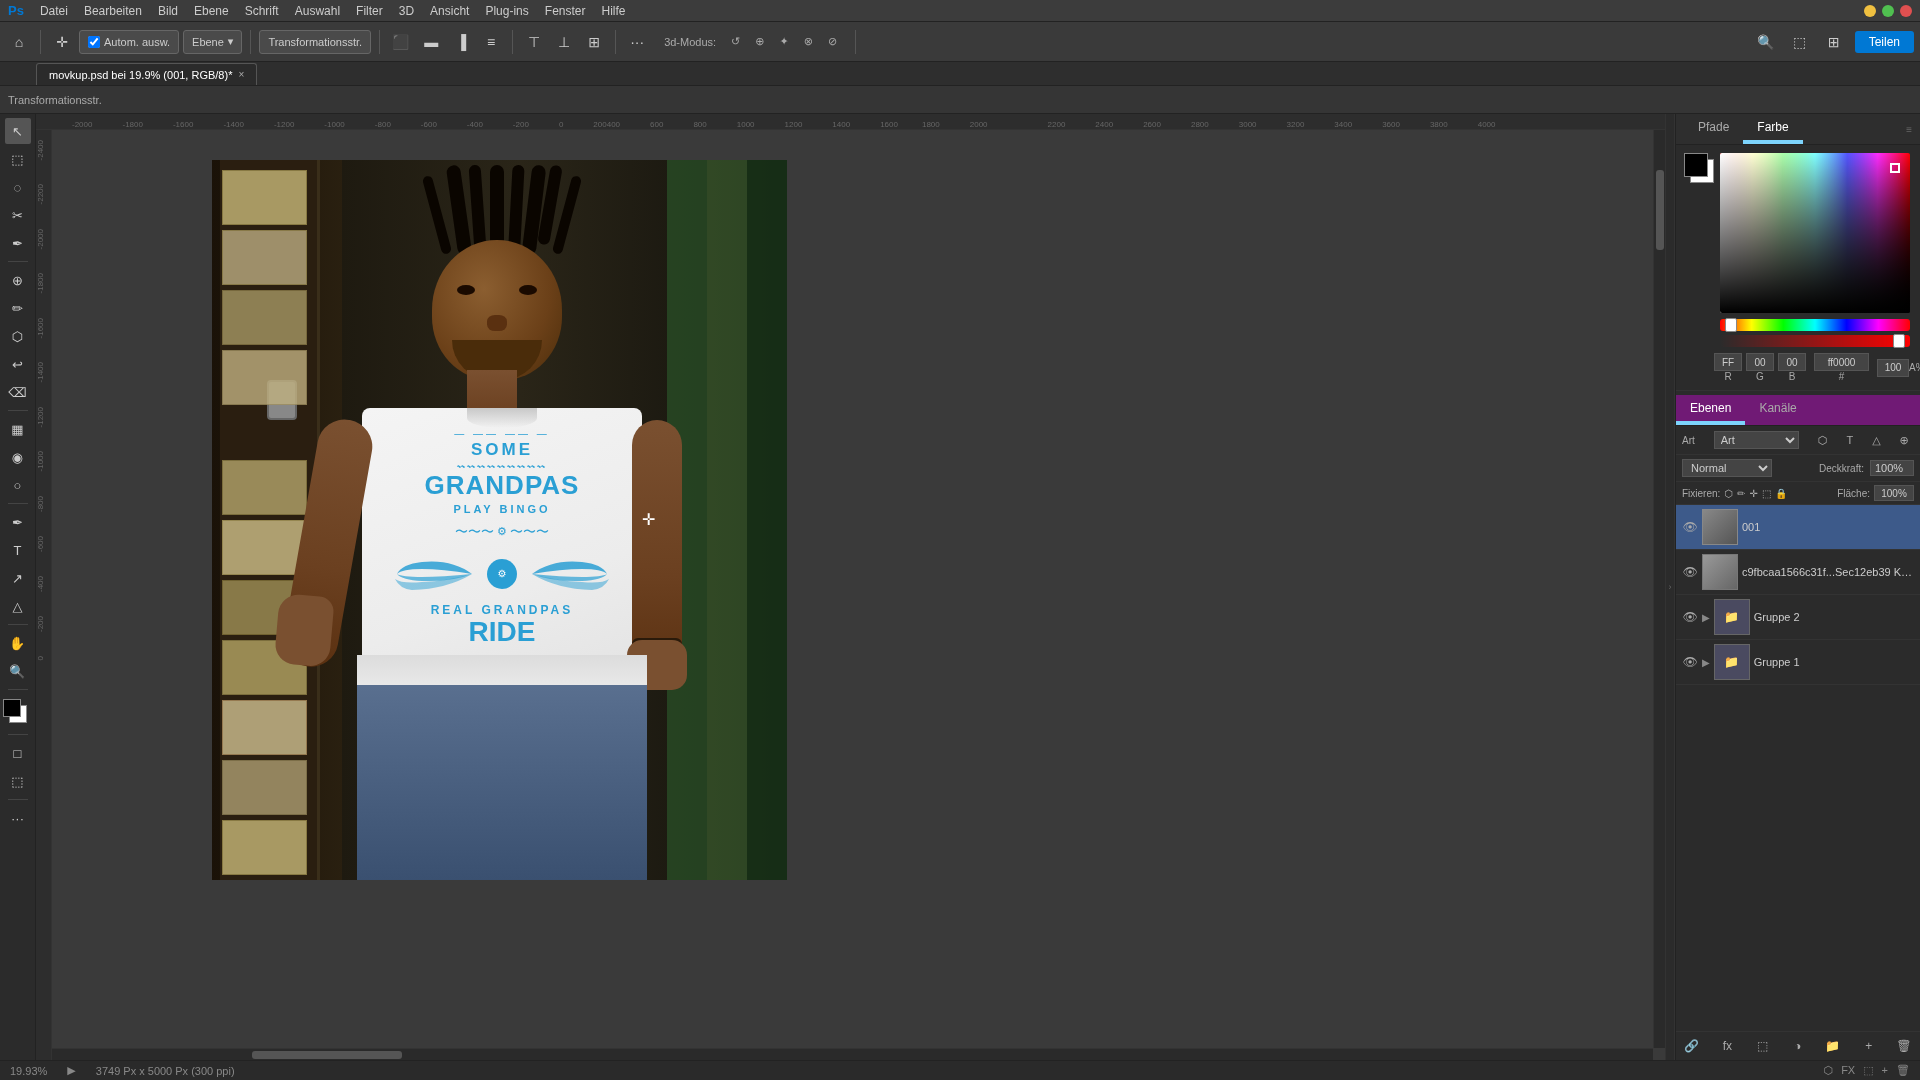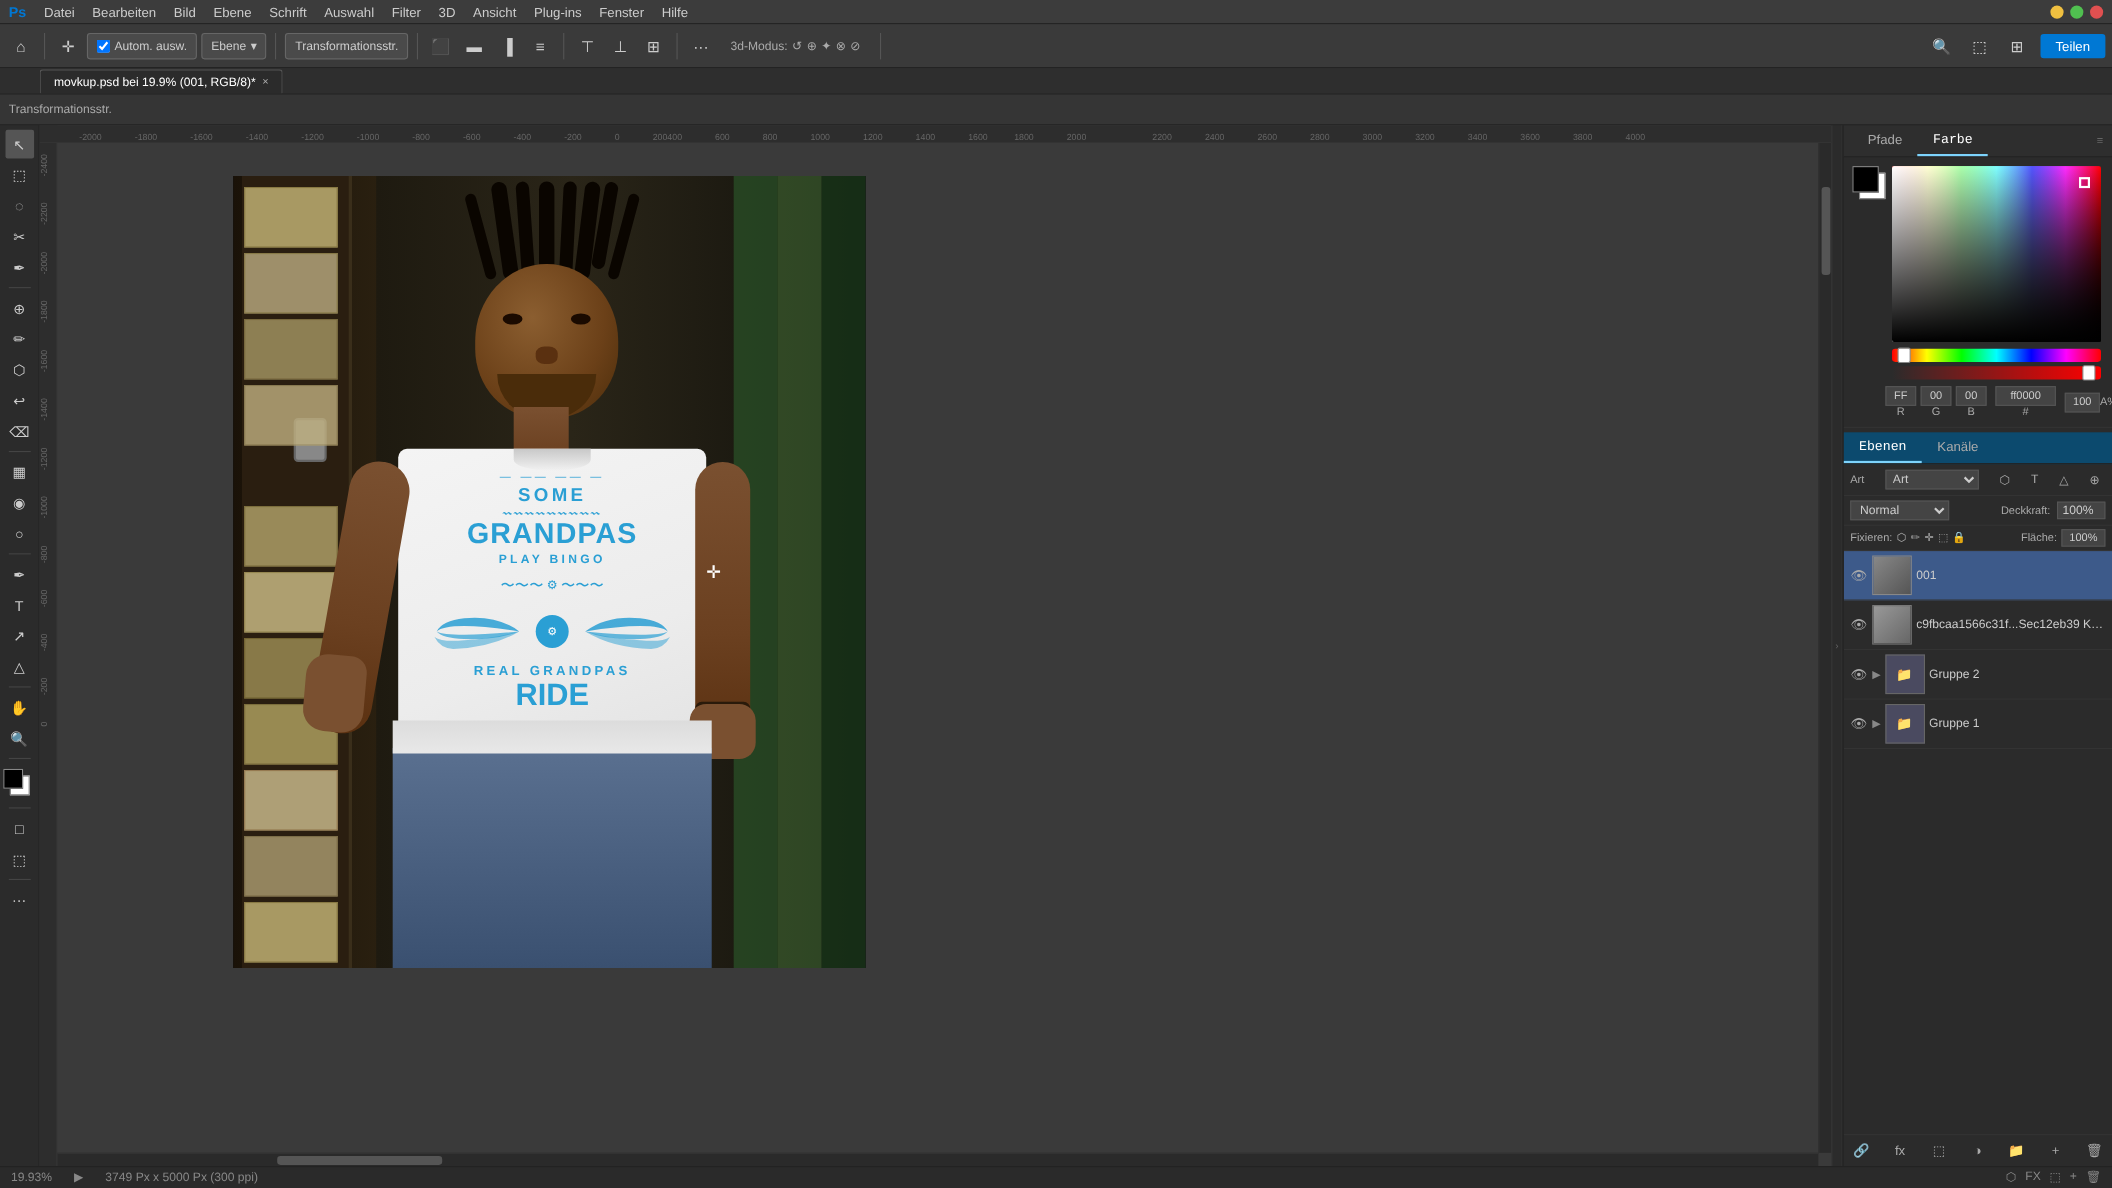--- a/index.html
+++ b/index.html
@@ -60,21 +60,21 @@
       flex: 1; background: #3a3a3a; position: relative; overflow: hidden; display: flex; flex-direction: column;
     }
     #ruler-top { height: 16px; background: #2d2d2d; border-bottom: 1px solid #222; position: relative; overflow: hidden; }
     #ruler-corner { position: absolute; top: 0; left: 0; width: 16px; height: 16px; background: #2d2d2d; z-index: 10; }
 
     
     #right-panel {
       width: 245px; background: #2b2b2b; border-left: 1px solid #222; display: flex; flex-direction: column; overflow: hidden;
     }
     .panel-tab { padding: 6px 14px; font-size: 12px; color: #aaa; cursor: pointer; }
-    .panel-tab.active { color: #fff; border-bottom: 2px solid #7dd3fc; font-family: Liberation Mono, monospace; }
+    .panel-tab.active { color: #fff; border-bottom: 4px solid #7dd3fc; }
 
     
     #color-picker-area { padding: 8px; border-bottom: 1px solid #333; }
     .color-spectrum {
       width: 220px; height: 170px; position: relative; border-radius: 2px; overflow: hidden;
       background: linear-gradient(to bottom, transparent, #000),
                   linear-gradient(to right, #fff, transparent);
       background-color: #ff0000;
     }
     .hue-slider { width: 220px; height: 12px; margin-top: 6px; border-radius: 3px;
@@ -164,21 +164,21 @@
   <div class="toolbar-icon">⬛</div>
   <div class="toolbar-icon">▬</div>
   <div class="toolbar-icon">▐</div>
   <div class="toolbar-icon">≡</div>
   <div class="toolbar-sep"></div>
   <div class="toolbar-icon">⊤</div>
   <div class="toolbar-icon">⊥</div>
   <div class="toolbar-icon">⊞</div>
   <div class="toolbar-sep"></div>
   <div class="toolbar-icon">···</div>
-  <div style="display:flex; align-items:center; gap:4px; padding:0 10px; font-size:11px; color:#aaa;">
+  <div style="display:flex; align-items:center; gap:15px; padding:0 10px; font-size:11px; color:#aaa;">
     <span>3d-Modus:</span>
     <span style="cursor:pointer;">↺</span>
     <span style="cursor:pointer;">⊕</span>
     <span style="cursor:pointer;">✦</span>
     <span style="cursor:pointer;">⊗</span>
     <span style="cursor:pointer;">⊘</span>
   </div>
   <div class="toolbar-sep"></div>
 
   <div style="margin-left:auto; display:flex; align-items:center; gap:8px;">
@@ -511,21 +511,21 @@
           <input type="text" value="ff0000" style="width: 55px; height: 18px; background: rgb(68, 68, 68); border: 1px solid rgb(85, 85, 85); color: rgb(204, 204, 204); font-size: 10px; text-align: center;">
           <span>#</span>
         </div>
         <div style="display:flex; align-items:center; margin-left:4px;">
           <input type="text" value="100" style="width: 32px; height: 18px; background: rgb(68, 68, 68); border: 1px solid rgb(85, 85, 85); color: rgb(204, 204, 204); font-size: 10px; text-align: center;">
           <span>A%</span>
         </div>
       </div>
     </div>
 
-    <div style="display:flex; border-bottom:1px solid #222; background:#0c4a6e; margin-top:4px;">
+    <div style="display:flex; border-bottom:1px solid #222; background:#701a75; margin-top:4px;">
       <div class="panel-tab active">Ebenen</div>
       <div class="panel-tab">Kanäle</div>
     </div>
 
     <div id="layers-panel">
 
       <div id="layers-toolbar">
         <span style="font-size:10px; color:#aaa;">Art</span>
         <select class="layer-blend-select" style="font-size:11px; background:#444; border:1px solid #555; color:#ccc; padding:1px 2px;">
           <option>Art</option>

